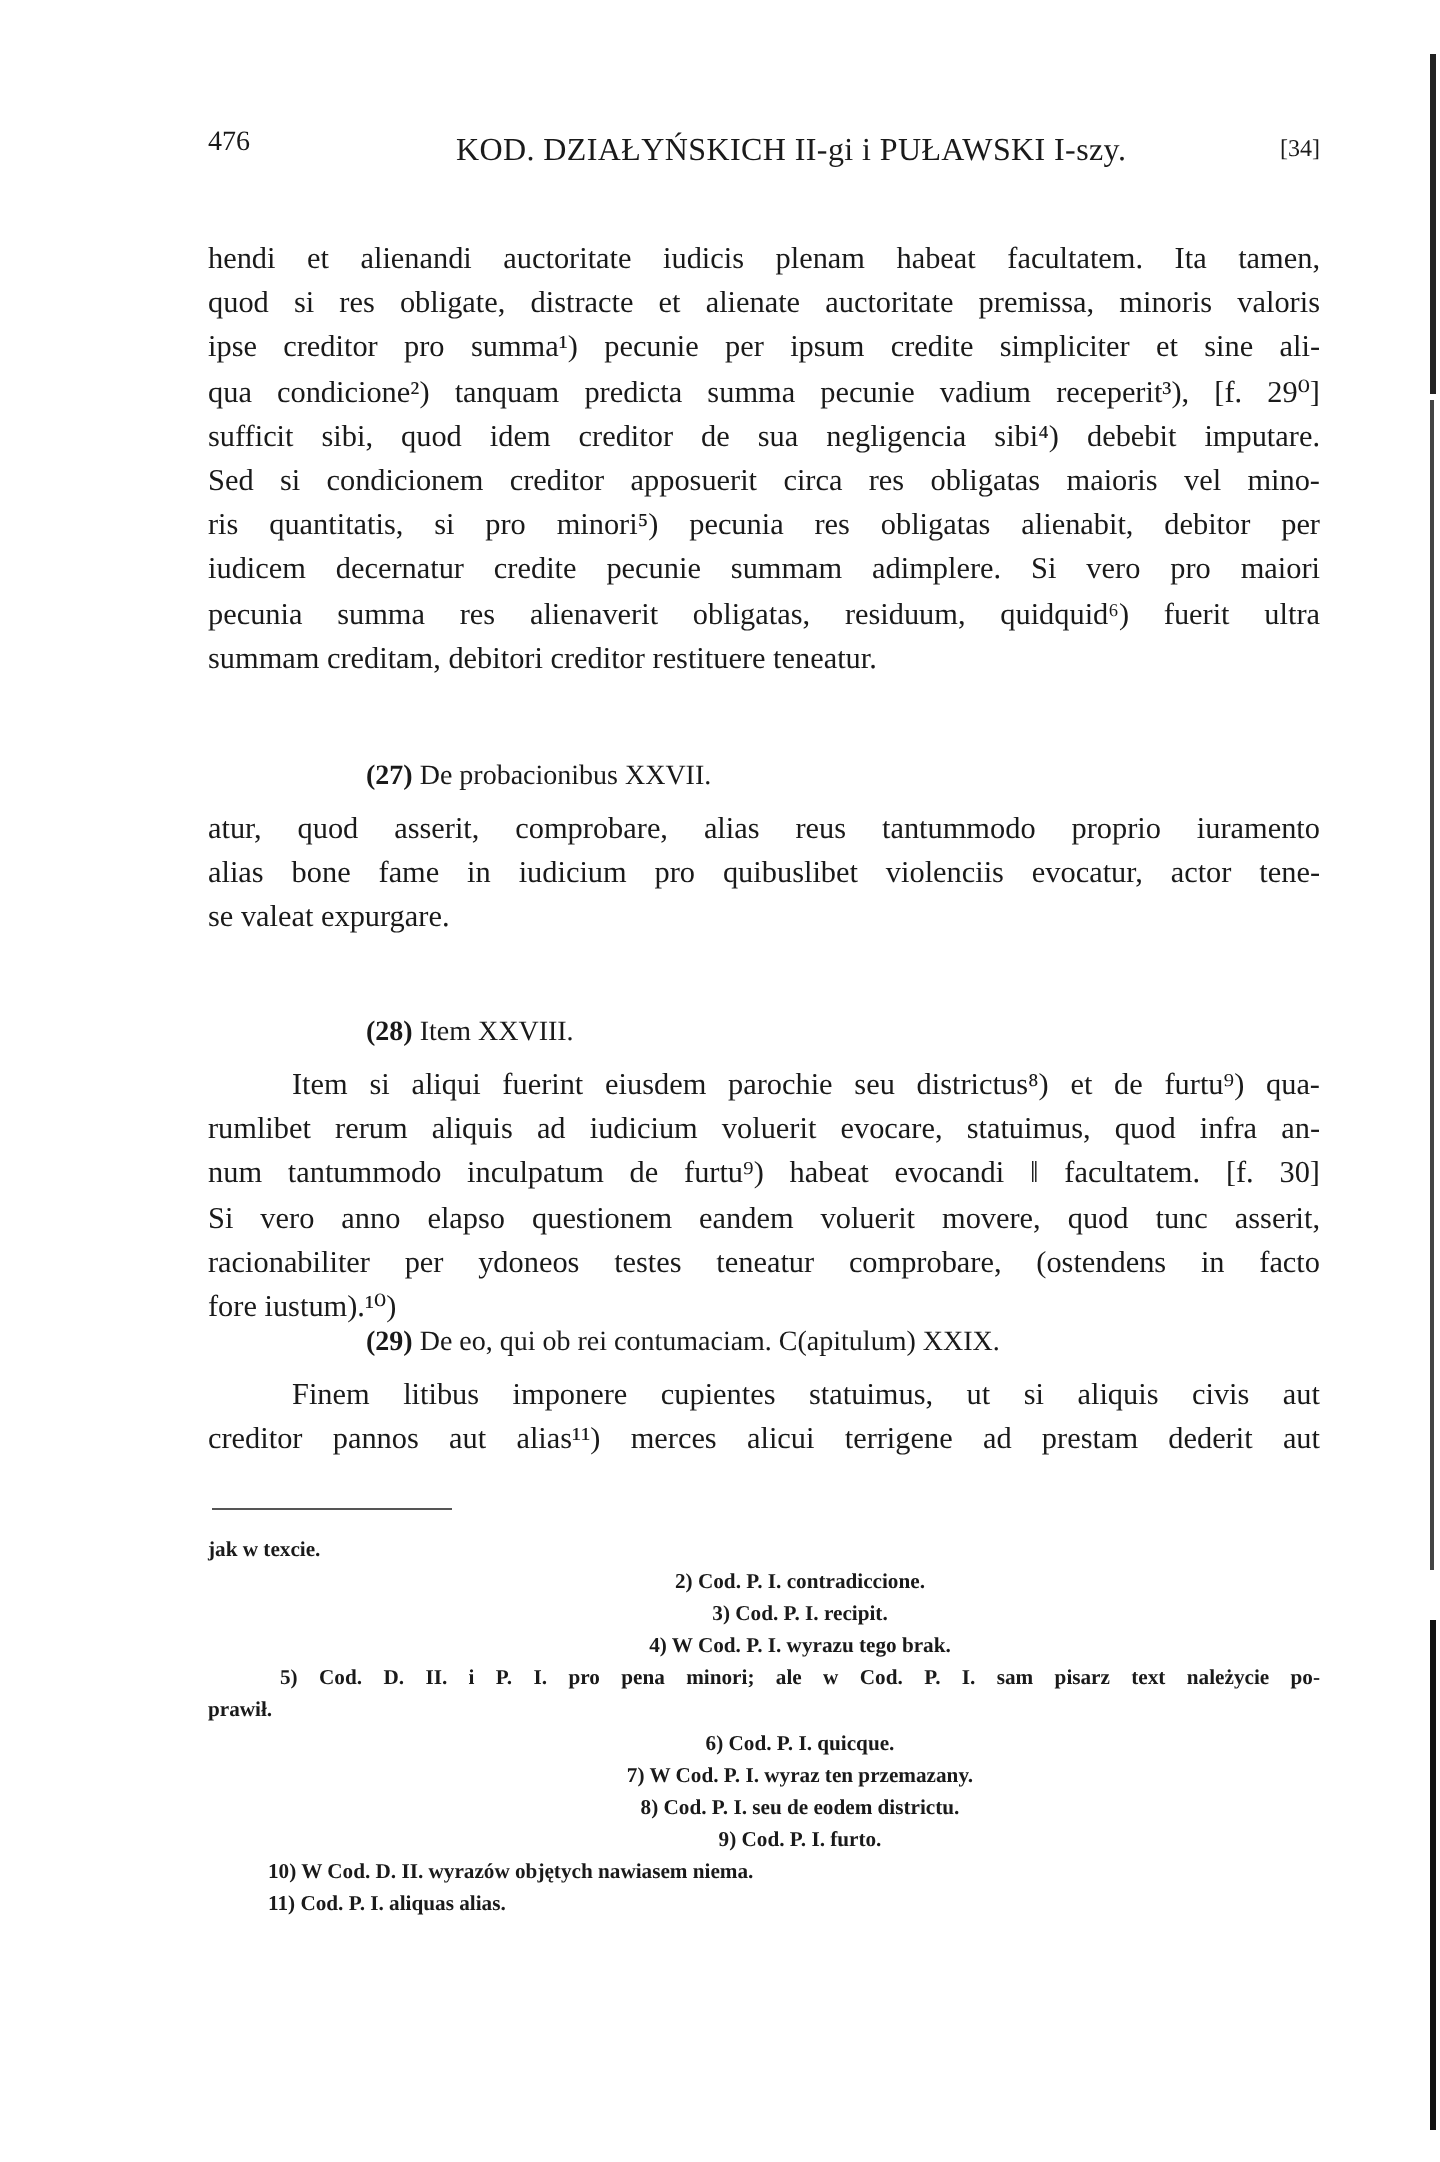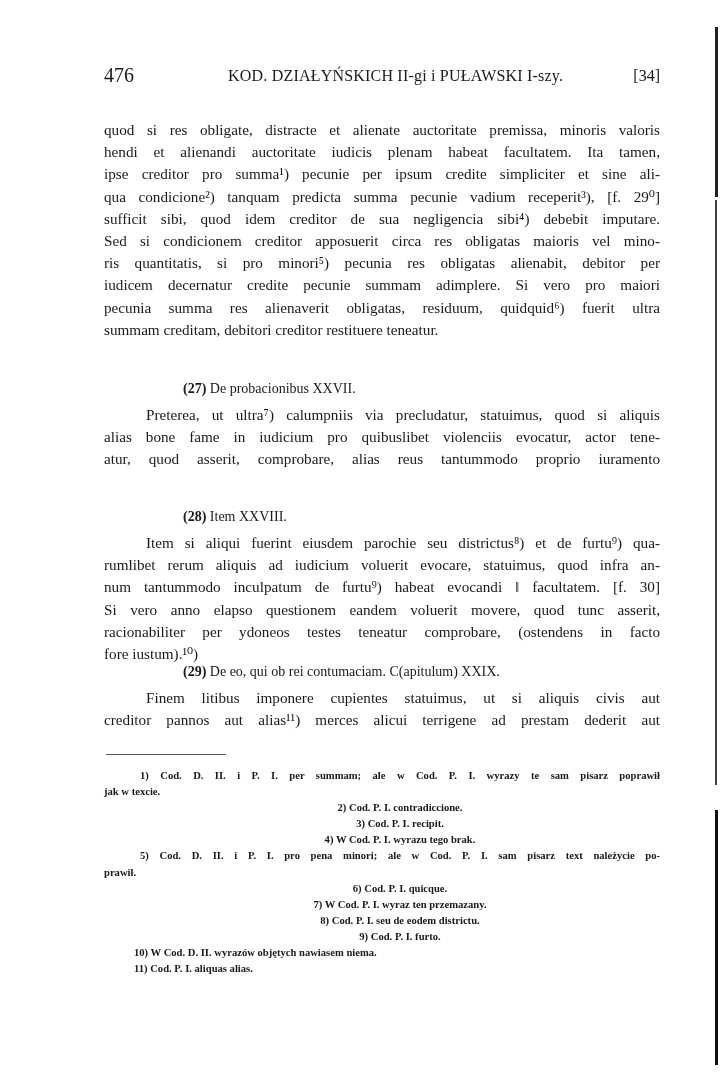--- a/index.html
+++ b/index.html
@@ -11,23 +11,23 @@
       font-family: "Liberation Serif", "DejaVu Serif", serif;
       color: #1a1a1a;
     }
     .page-edge {
       position: absolute; left: 715px; width: 3px; background: #222;
     }
     .header {
       position: absolute; top: 66px; left: 104px; width: 556px; height: 20px;
       font-size: 12px;
     }
-    .header .num { position: absolute; left: 0; top: -2px; font-size: 20px; }
+    .header .num { position: absolute; left: 0; top: -2px; font-size: 14px; }
     .header .title { position: absolute; left: 124px; top: 1px; font-size: 16px; letter-spacing: 0.2px; }
-    .header .bracket { position: absolute; right: 0; top: 1px; font-size: 16px; }
+    .header .bracket { position: absolute; right: 0; top: 1px; font-size: 12px; }
 
     .body-text {
       position: absolute; left: 104px; width: 556px;
       font-size: 15.2px; line-height: 22.2px;
       text-align: justify;
     }
     .line { display: block; text-align: justify; text-align-last: justify; white-space: nowrap; height: 22.2px; }
     .line.last { text-align-last: left; }
     .line.indent { padding-left: 42px; }
 
@@ -55,40 +55,40 @@
 <div class="page-edge" style="top:200px;height:585px;width:2px;background:#444;"></div>
 <div class="page-edge" style="top:810px;height:255px;background:#111;"></div>
 
 <div class="header">
   <span class="num">476</span>
   <span class="title">KOD. DZIAŁYŃSKICH II-gi i PUŁAWSKI I-szy.</span>
   <span class="bracket">[34]</span>
 </div>
 
 <div class="body-text" style="top:119px;">
+  <span class="line">hendi et alienandi auctoritate iudicis plenam habeat facultatem. Ita tamen,</span>
   <span class="line">quod si res obligate, distracte et alienate auctoritate premissa, minoris valoris</span>
-  <span class="line">hendi et alienandi auctoritate iudicis plenam habeat facultatem. Ita tamen,</span>
   <span class="line">ipse creditor pro summa¹) pecunie per ipsum credite simpliciter et sine ali-</span>
   <span class="line">qua condicione²) tanquam predicta summa pecunie vadium receperit³), [f. 29⁰]</span>
   <span class="line">sufficit sibi, quod idem creditor de sua negligencia sibi⁴) debebit imputare.</span>
   <span class="line">Sed si condicionem creditor apposuerit circa res obligatas maioris vel mino-</span>
   <span class="line">ris quantitatis, si pro minori⁵) pecunia res obligatas alienabit, debitor per</span>
   <span class="line">iudicem decernatur credite pecunie summam adimplere. Si vero pro maiori</span>
   <span class="line">pecunia summa res alienaverit obligatas, residuum, quidquid⁶) fuerit ultra</span>
   <span class="line last">summam creditam, debitori creditor restituere teneatur.</span>
 </div>
 
 <div class="heading" style="top:381px;left:183px;">
   <b>(27)</b>
   <span>De probacionibus XXVII.</span>
 </div>
 <div class="body-text" style="top:404px;">
-  <span class="line indent">Preterea, ut ultra⁷) calumpniis via precludatur, statuimus, quod si aliquis</span>
+  <span class="line">atur, quod asserit, comprobare, alias reus tantummodo proprio iuramento</span>
   <span class="line">alias bone fame in iudicium pro quibuslibet violenciis evocatur, actor tene-</span>
-  <span class="line">atur, quod asserit, comprobare, alias reus tantummodo proprio iuramento</span>
+  <span class="line last">se valeat expurgare.</span>
 </div>
 
 <div class="heading" style="top:509px;left:183px;">
   <b>(28)</b>
   <span>Item XXVIII.</span>
 </div>
 <div class="body-text" style="top:532px;">
   <span class="line indent">Item si aliqui fuerint eiusdem parochie seu districtus⁸) et de furtu⁹) qua-</span>
   <span class="line">rumlibet rerum aliquis ad iudicium voluerit evocare, statuimus, quod infra an-</span>
   <span class="line">num tantummodo inculpatum de furtu⁹) habeat evocandi ‖ facultatem. [f. 30]</span>
@@ -102,21 +102,20 @@
   <span>De eo, qui ob rei contumaciam. C(apitulum) XXIX.</span>
 </div>
 <div class="body-text" style="top:687px;">
   <span class="line indent">Finem litibus imponere cupientes statuimus, ut si aliquis civis aut</span>
   <span class="line">creditor pannos aut alias¹¹) merces alicui terrigene ad prestam dederit aut</span>
 </div>
 
 <div class="rule"></div>
 
 <div class="notes">
-  <span class="note ind just"><span>1)</span> <span>Cod. D. II. i P. I. per summam; ale w Cod. P. I. wyrazy te sam pisarz poprawił</span></span>
   <span class="note">jak w texcie.</span>
   <span class="note ind"><span>2)</span> <span>Cod. P. I. contradiccione.</span></span>
   <span class="note ind"><span>3)</span> <span>Cod. P. I. recipit.</span></span>
   <span class="note ind"><span>4)</span> <span>W Cod. P. I. wyrazu tego brak.</span></span>
   <span class="note ind just"><span>5)</span> <span>Cod. D. II. i P. I. pro pena minori; ale w Cod. P. I. sam pisarz text należycie po-</span></span>
   <span class="note">prawił.</span>
   <span class="note ind"><span>6)</span> <span>Cod. P. I. quicque.</span></span>
   <span class="note ind"><span>7)</span> <span>W Cod. P. I. wyraz ten przemazany.</span></span>
   <span class="note ind"><span>8)</span> <span>Cod. P. I. seu de eodem districtu.</span></span>
   <span class="note ind"><span>9)</span> <span>Cod. P. I. furto.</span></span>

